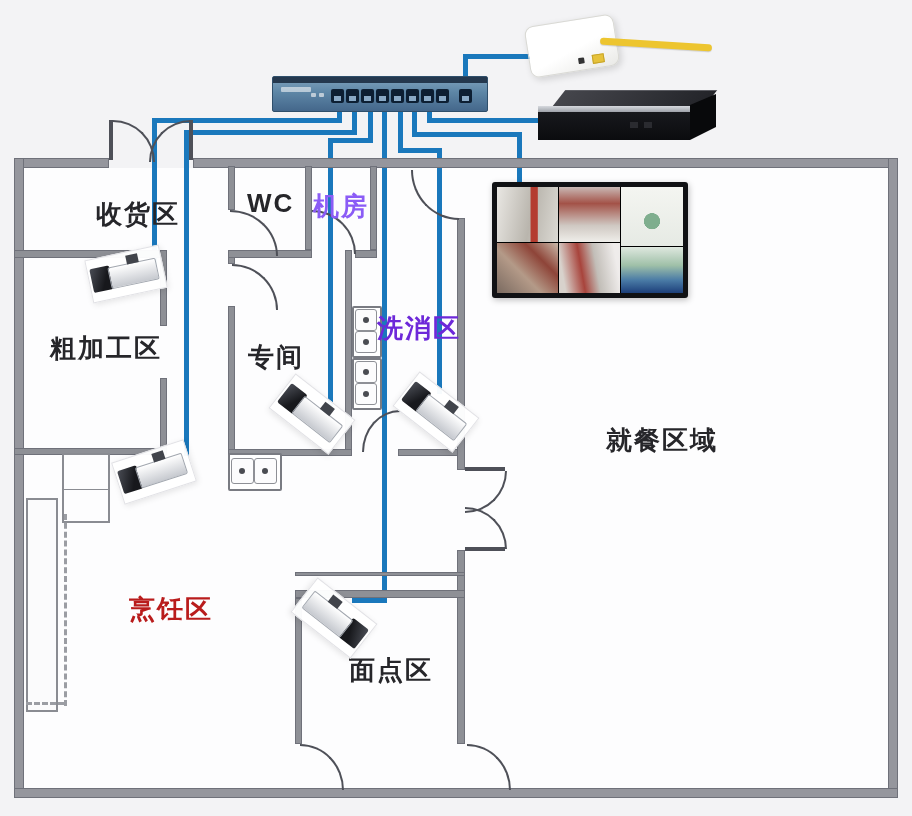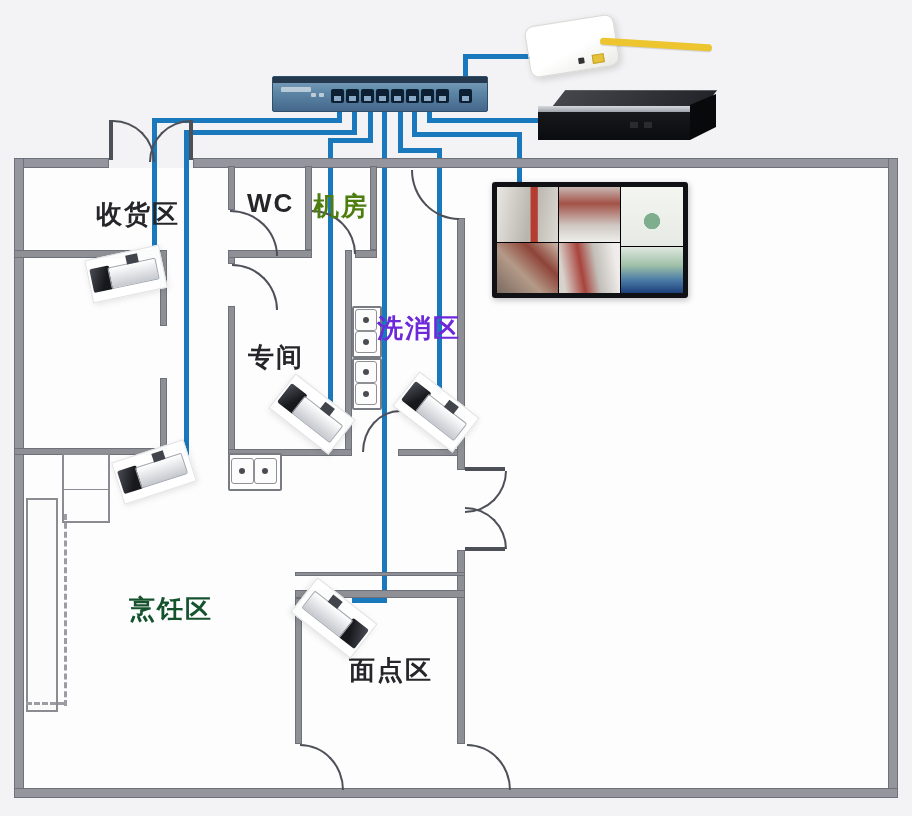--- a/index.html
+++ b/index.html
@@ -201,25 +201,27 @@
 
   <div class="ctr" style="left:62px;top:453px;width:44px;height:66px;">
     <div style="position:absolute;left:0;top:34px;width:100%;height:0;border-top:1px solid #8a8c92;"></div>
   </div>
   <div class="ctr" style="left:26px;top:498px;width:28px;height:210px;background:#fbfbfc;"></div>
   <div class="dashv" style="left:64px;top:514px;height:192px;"></div>
   <div class="dashh" style="left:26px;top:702px;width:38px;"></div>
 
   <div class="lbl" style="left: 96px; top: 197px; color: rgb(38, 38, 42);">收货区</div>
   <div class="lbl" style="left: 247px; top: 188px; color: rgb(38, 38, 42);">WC</div>
-  <div class="lbl" style="left: 313px; top: 189px; color: #4d7c0f;">机房</div>
+  <div class="lbl" style="left: 313px; top: 189px; color: #8b5cf6;">机房</div>
+  <div class="lbl" style="left: 50px; top: 331px; color: rgb(38, 38, 42);">粗加工区</div>
   <div class="lbl" style="left: 248px; top: 340px; color: rgb(38, 38, 42);">专间</div>
   <div class="lbl" style="left: 377px; top: 311px; color: #6d28d9;">洗消区</div>
-  <div class="lbl" style="left: 129px; top: 592px; color: #14532d;">烹饪区</div>
+  <div class="lbl" style="left: 129px; top: 592px; color: #b91c1c;">烹饪区</div>
   <div class="lbl" style="left: 349px; top: 653px; color: rgb(38, 38, 42);">面点区</div>
+  <div class="lbl" style="left: 606px; top: 423px; color: rgb(38, 38, 42);">就餐区域</div>
 
   <div class="cam" style="left:88px;top:252px;transform:rotate(-12deg);">
     <div class="cam-lens"></div>
     <div class="cam-body"></div>
     <div class="cam-mount"></div>
   </div>
   <div class="cam" style="left:116px;top:450px;transform:rotate(-18deg);">
     <div class="cam-lens"></div>
     <div class="cam-body"></div>
     <div class="cam-mount"></div>

